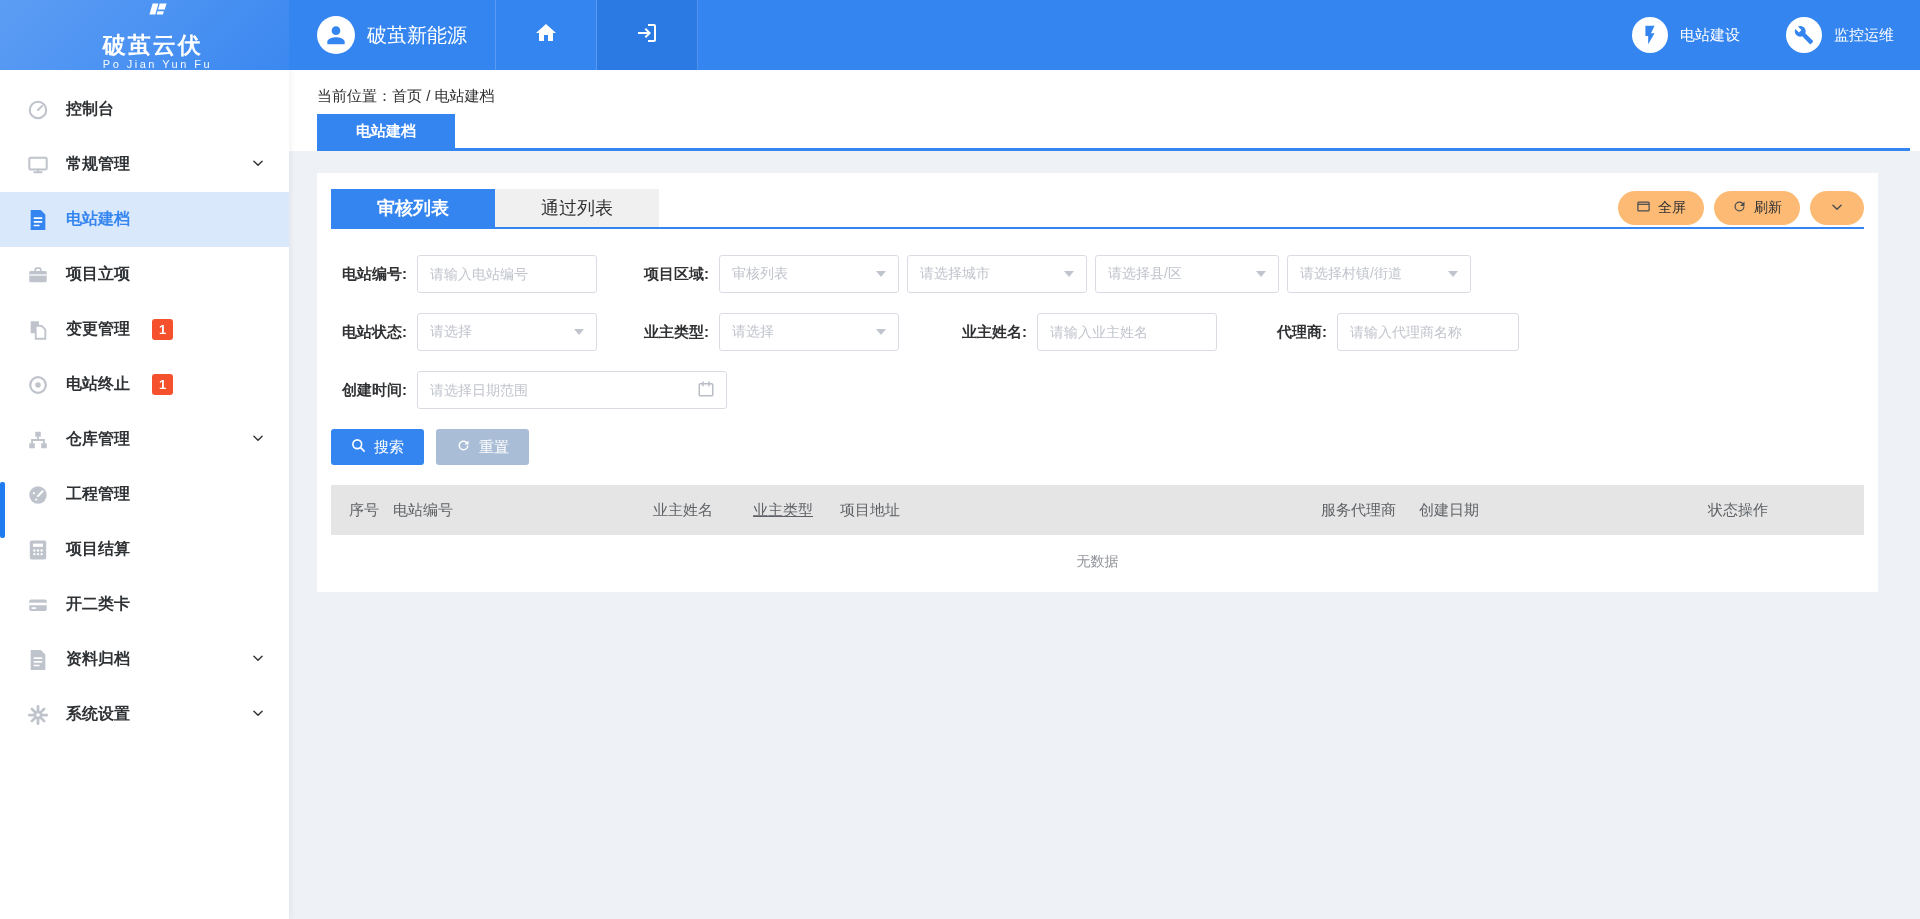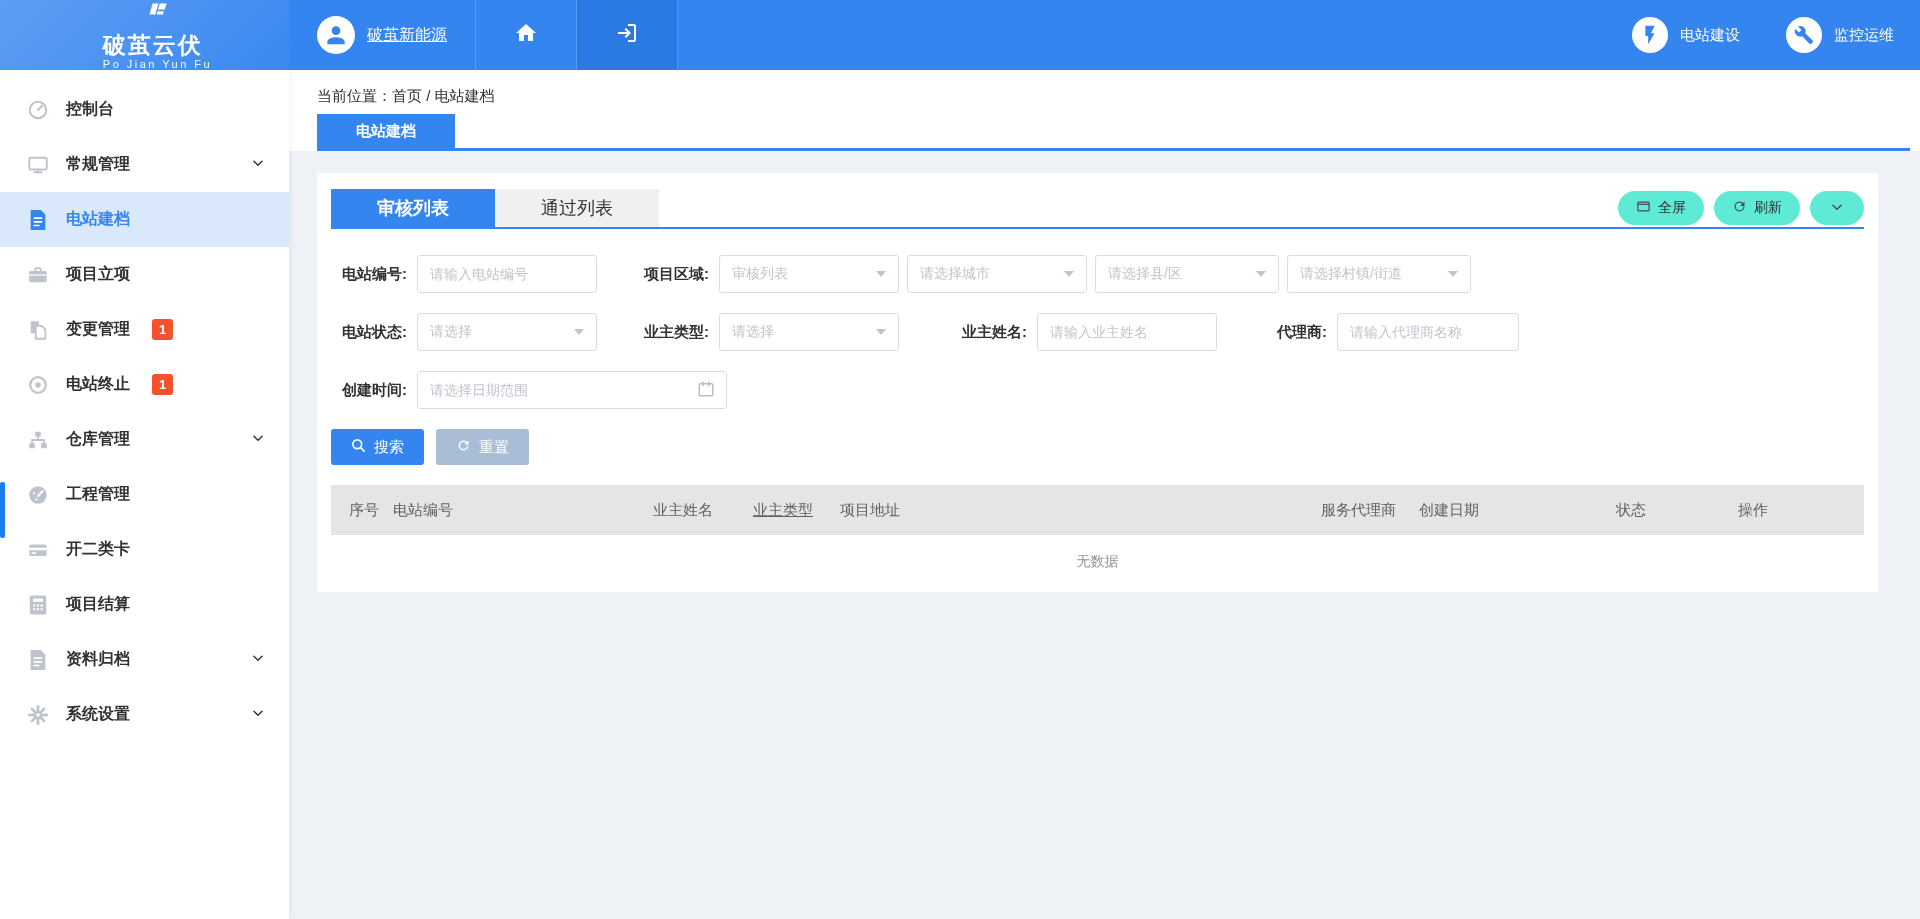--- a/index.html
+++ b/index.html
@@ -10,21 +10,21 @@
   
   .topbar { position:absolute; top:0; left:0; width:1920px; height:70px; background:#3585f0; display:flex; align-items:stretch; z-index:30; }
   .logo-block { width:289px; background:linear-gradient(135deg,#5c9df4,#3b88f0); display:flex; align-items:center; padding-left:26px; gap:14px; flex-shrink:0;flex-direction:column; }
   .logo-mark { width:46px; height:40px; }
   .logo-texts { color:#fff; }
   .logo-title { font-size:23px; font-weight:bold; letter-spacing:2px; line-height:26px; }
   .logo-sub { font-size:11px; letter-spacing:2.5px; opacity:.95; }
   .nav-section { display:flex; align-items:center; justify-content:center; border-right:1px solid rgba(255,255,255,.18); color:#fff; }
   .user-section { padding:0 28px; gap:12px; }
   .avatar-circle { width:38px; height:38px; border-radius:50%; background:#fff; display:flex; align-items:center; justify-content:center; }
-  .user-name { font-size:16px;text-decoration:underline; }
+  .user-name { font-size:20px; }
   .home-section { width:101px; }
   .signin-section { width:101px; background:#2b79e2; }
   .top-spacer { flex:1; }
   .top-right { display:flex; align-items:center; gap:46px; padding-right:26px; }
   .top-right-item { display:flex; align-items:center; gap:12px; color:#fff; font-size:15px; cursor:pointer; }
   .round-icon { width:36px; height:36px; border-radius:50%; background:#fff; display:flex; align-items:center; justify-content:center; }
 
   
   .sidebar { position:absolute; top:70px; left:0; width:289px; bottom:0; background:#fff; z-index:20; box-shadow:2px 0 6px rgba(0,21,41,.05); padding-top:12px; }
   .side-item { position:relative; height:55px; display:flex; align-items:center; padding-left:26px; cursor:pointer; }
@@ -45,21 +45,21 @@
 
   .content { position:absolute; top:81px; left:0; right:0; bottom:0; background:#eef1f6; padding:22px 42px 0 28px; }
   .card { background:#fff; width:100%; height:419px; padding:16px 14px 0; }
 
   
   .tabs-row { display:flex; align-items:center; height:38px; }
   .c-tab { height:38px; padding:0 46px; display:flex; align-items:center; font-size:18px; cursor:pointer; }
   .c-tab.active { background:#3585f0; color:#fff; font-weight:bold; }
   .c-tab.inactive { background:#f0f0f0; color:#303133; }
   .tabs-tools { margin-left:auto; display:flex; align-items:center; gap:10px; }
-  .pill { height:34px; border-radius:17px; background:#5eead4; border:none; display:flex; align-items:center; gap:7px; padding:0 18px; font-size:14px; color:#303133; cursor:pointer; font-family:inherit; }
+  .pill { height:34px; border-radius:17px; background:#fdba74; border:none; display:flex; align-items:center; gap:7px; padding:0 18px; font-size:14px; color:#303133; cursor:pointer; font-family:inherit; }
   .pill.sm { padding:0 20px; }
   .tabs-underline { height:2px; background:#3585f0; }
 
   
   .filter-form { margin-top:26px; }
   .f-row { display:flex; align-items:center; margin-bottom:20px; }
   .f-label { font-size:15px; font-weight:bold; color:#303133; text-align:right; width:86px; flex-shrink:0; padding-right:10px; white-space:nowrap; }
   .f-label.narrow { width:72px; }
   .t-input { height:38px; width:180px; border:1px solid #d9dce3; border-radius:3px; padding:0 12px; font-size:14px; color:#701a75; outline:none; font-family:inherit; background:#fff; }
   .t-input::placeholder { color:#c0c4cc; }
@@ -80,21 +80,21 @@
   
   .table-head { margin-top:20px; height:50px; background:#e5e5e5; display:flex; align-items:center; font-size:15px; color:#5f6266; }
   .th { flex-shrink:0; }
   .th:nth-child(1){ width:62px; padding-left:18px; }
   .th:nth-child(2){ width:212px; }
   .th:nth-child(3){ width:100px;margin-left:48px; }
   .th:nth-child(4){ width:87px;text-decoration:underline; }
   .th:nth-child(5){ width:481px; }
   .th:nth-child(6){ width:98px; }
   .th:nth-child(7){ width:197px; }
-  .th:nth-child(8){ width:122px; }
+  .th:nth-child(8){ width:122px;text-align:right; }
   .th:nth-child(9){ flex:1; }
   .empty-row { margin-top:18px; text-align:center; font-size:14px; color:#909399; }
 </style>
 </head>
 <body>
 
 <div class="app">
 
   <header class="topbar">
     <div class="logo-block">
@@ -250,45 +250,45 @@
             <path d="M12 13 17 8" stroke="#fff" stroke-width="2.2" stroke-linecap="round"></path>
             <circle cx="7.5" cy="10" r="1.2" fill="#fff"></circle>
             <circle cx="10" cy="17" r="1.2" fill="#fff"></circle>
           </svg>
       </span>
       <span class="s-label">工程管理</span>
     </div>
 
     <div class="side-item">
       <span class="s-icon">
-        <svg width="22" height="22" viewBox="0 0 24 24">
-            <rect x="2.5" y="6" width="19" height="12.5" rx="2" fill="#bfc3cb"></rect>
-            <rect x="2.5" y="9.5" width="19" height="2.8" fill="#fff"></rect>
-            <rect x="5" y="14.5" width="5" height="1.8" fill="#fff"></rect>
-          </svg>
-      </span>
-      <span class="s-label">开二类卡</span>
-    </div>
-
-    <div class="side-item">
-      <span class="s-icon">
         <svg width="20" height="22" viewBox="0 0 22 24">
             <rect x="2" y="1.5" width="18" height="21" rx="2" fill="#bfc3cb"></rect>
             <rect x="5.5" y="5" width="11" height="3.5" fill="#fff"></rect>
             <g fill="#fff">
               <circle cx="7" cy="12.5" r="1.3"></circle>
               <circle cx="11" cy="12.5" r="1.3"></circle>
               <circle cx="15" cy="12.5" r="1.3"></circle>
               <circle cx="7" cy="16.5" r="1.3"></circle>
               <circle cx="11" cy="16.5" r="1.3"></circle>
               <circle cx="15" cy="16.5" r="1.3"></circle>
             </g>
           </svg>
       </span>
       <span class="s-label">项目结算</span>
+    </div>
+
+    <div class="side-item">
+      <span class="s-icon">
+        <svg width="22" height="22" viewBox="0 0 24 24">
+            <rect x="2.5" y="6" width="19" height="12.5" rx="2" fill="#bfc3cb"></rect>
+            <rect x="2.5" y="9.5" width="19" height="2.8" fill="#fff"></rect>
+            <rect x="5" y="14.5" width="5" height="1.8" fill="#fff"></rect>
+          </svg>
+      </span>
+      <span class="s-label">开二类卡</span>
     </div>
 
     <div class="side-item">
       <span class="s-icon">
         <svg width="20" height="22" viewBox="0 0 20 24">
             <path d="M2 1h11l5 5v17H2z" fill="#bfc3cb"></path>
             <path d="M6 10h8M6 14h8M6 18h5" stroke="#fff" stroke-width="1.8" stroke-linecap="round"></path>
           </svg>
       </span>
       <span class="s-label">资料归档</span>

